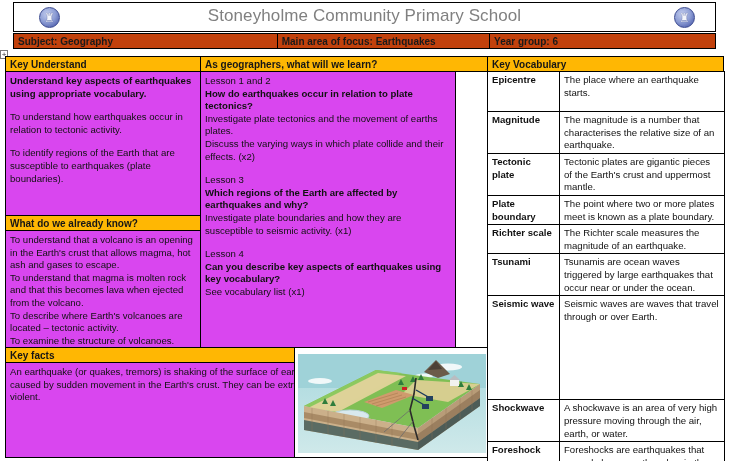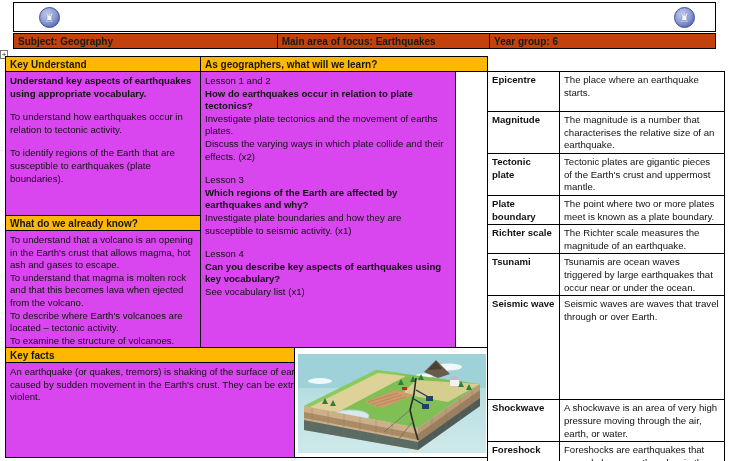--- a/index.html
+++ b/index.html
@@ -104,20 +104,21 @@
   }
   .vocab-table td.term{width:72px;font-weight:bold;}
   .vocab-table td.def{width:165px;}
 </style>
 </head>
 <body>
 
 <div class="page">
 
   <div class="title-bar">
+    <div class="school-title">Stoneyholme Community Primary School</div>
     <div class="crest left">
       <div class="glyph">♜</div>
     </div>
     <div class="crest right">
       <div class="glyph">♜</div>
     </div>
   </div>
 
   <div class="subject-row">
     <div class="subject-cell c1">Subject: Geography</div>
@@ -243,20 +244,21 @@
 
       <g stroke="#1b3a5c" stroke-width="1.4" fill="none">
         <line x1="118" y1="36" x2="132" y2="44"></line>
           <line x1="114" y1="44" x2="128" y2="52"></line>
       </g>
       <rect x="128" y="42" width="7" height="5" fill="#24415f"></rect>
       <rect x="124" y="50" width="7" height="5" fill="#24415f"></rect>
     </svg>
   </div>
 
+  <div class="band vocab-head">Key Vocabulary</div>
   <table class="vocab-table">
     <tbody id="vocab-body">
         <tr style="height: 40px;">
           <td class="term">Epicentre</td>
           <td class="def">The place where an earthquake starts.</td>
         </tr>
         <tr style="height: 42px;">
           <td class="term">Magnitude</td>
           <td class="def">The magnitude is a number that characterises the relative size of an earthquake.</td>
         </tr>

